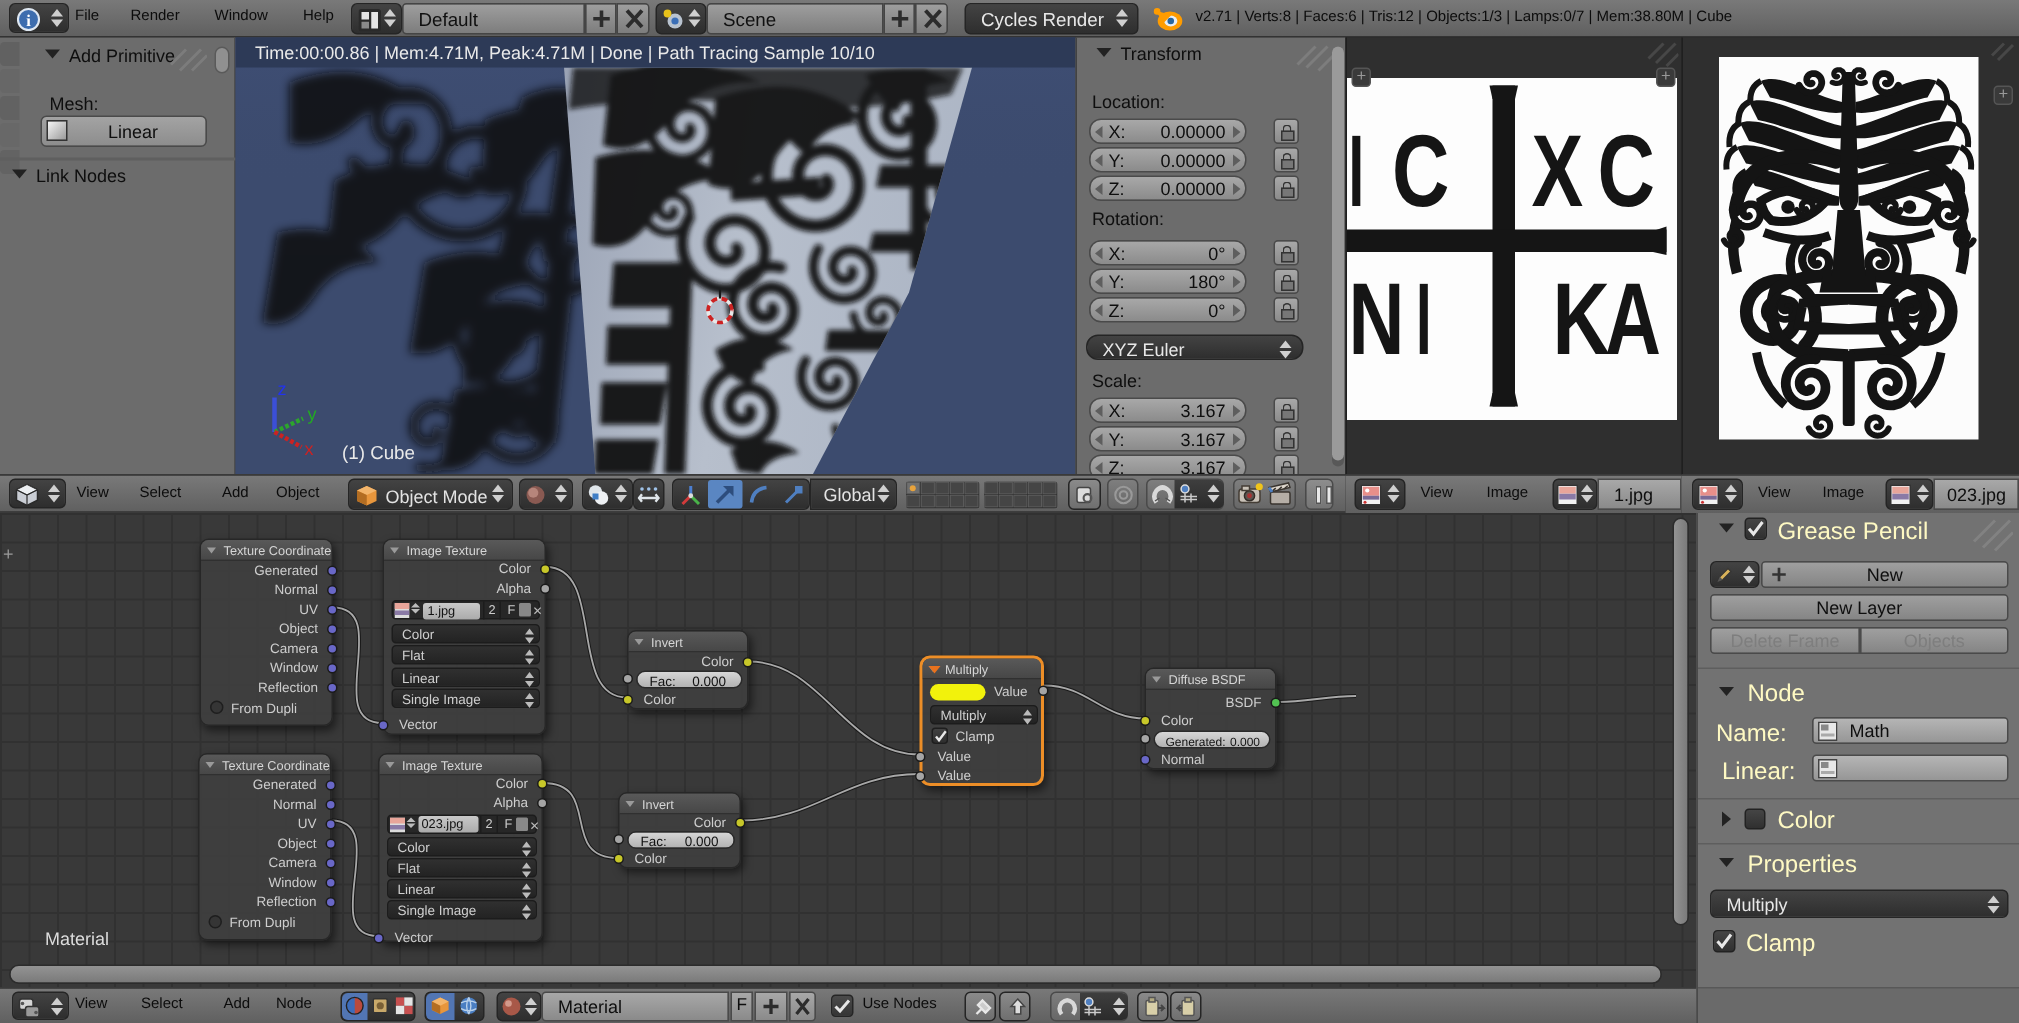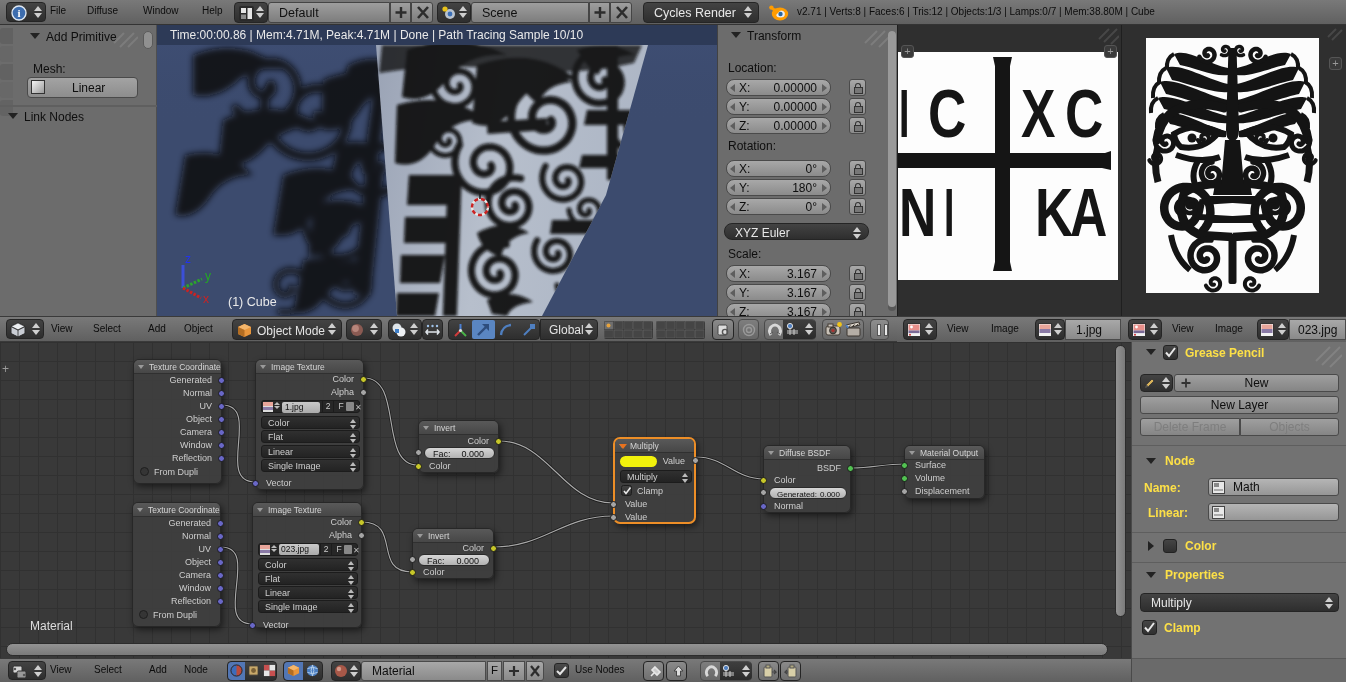--- a/index.html
+++ b/index.html
@@ -28,37 +28,37 @@
 .tfield .rar { position:absolute; right:3px; top:4px; border-top:4px solid transparent; border-bottom:4px solid transparent; border-left:5px solid #5e5e5e; }
 .lock { position:absolute; width:17px; height:17px; background:linear-gradient(#a8a8a8,#8b8b8b); border:1px solid #4a4a4a; border-radius:3px; }
 .lock:before { content:""; position:absolute; left:4px; top:7px; width:7px; height:5px; border:1px solid #333; background:#777; }
 .lock:after { content:""; position:absolute; left:5px; top:3px; width:4px; height:4px; border:1px solid #333; border-bottom:none; border-radius:3px 3px 0 0; }
 .node { position:absolute; background:rgba(62,62,62,0.97); border:1px solid #272727; border-radius:6px; box-shadow:2px 3px 6px rgba(0,0,0,0.5); }
 .nh { height:14px; background:linear-gradient(#595959,#474747); border-radius:5px 5px 0 0; border-bottom:1px solid #303030; color:#d6d6d6; font-size:8.5px; padding-left:15px; line-height:14px; position:relative; white-space:nowrap; overflow:hidden; }
 .nh:before { content:""; position:absolute; left:4px; top:5px; border-left:3.5px solid transparent; border-right:3.5px solid transparent; border-top:4.5px solid #9a9a9a; }
 .nr { position:absolute; font-size:9px; color:#cecece; white-space:nowrap; }
 .nrr { position:absolute; font-size:9px; color:#cecece; right:9px; white-space:nowrap; }
 .nfield { position:absolute; background:linear-gradient(#d6d6d6,#b2b2b2); border:1px solid #2a2a2a; border-radius:7px; font-size:9px; color:#111; }
-.npt { color:#fde047; font-size:12px; position:absolute;font-weight:bold; }
+.npt { color:#fef9c3; font-size:16px; position:absolute; }
 .nbtn { position:absolute; background:linear-gradient(#9f9f9f,#858585); border:1px solid #4a4a4a; border-radius:3px; color:#0e0e0e; font-size:12px; text-align:center; }
 </style>
 </head>
 <body>
 
 <div class="abs hdr" style="left:0;top:0;width:1346px;height:25px;border-bottom:1px solid #333;">
 
   <div class="abs darkbtn" style="left:6px;top:2px;width:40px;height:20px;">
     <svg class="abs" style="left:4px;top:2px" width="16" height="16" viewBox="0 0 16 16">
       <circle cx="8" cy="8" r="7" fill="#3d6dae" stroke="#dfe8f2" stroke-width="1.4"></circle>
       <text x="8" y="12" font-size="11" font-weight="bold" fill="#fff" text-anchor="middle" font-family="Liberation Serif">i</text>
     </svg>
     <div class="updown"></div>
   </div>
   <div class="abs menu" style="left:50px;top:5px;">File</div>
-  <div class="abs menu" style="left:87px;top:5px;">Diffuse</div>
+  <div class="abs menu" style="left:87px;top:5px;">Render</div>
   <div class="abs menu" style="left:143px;top:5px;">Window</div>
   <div class="abs menu" style="left:202px;top:5px;">Help</div>
 
   <div class="abs darkbtn" style="left:234px;top:2px;width:34px;height:21px;">
     <svg class="abs" style="left:4px;top:3px" width="15" height="15" viewBox="0 0 15 15">
       <rect x="0" y="0" width="15" height="15" rx="2" fill="#2a2a2a"></rect>
       <rect x="2" y="2" width="5" height="5" fill="#e5e5e5"></rect>
       <rect x="8.5" y="2" width="4.5" height="11" fill="#e5e5e5"></rect>
       <rect x="2" y="8.5" width="5" height="4.5" fill="#8a8a8a"></rect>
     </svg>
@@ -765,29 +765,20 @@
       <div class="sock" style="background:#c7c729;left:-4px;top:31px;"></div>
     <div class="nfield" style="left:5px;top:41px;width:78px;height:12px;font-size:8px;">
         <span style="position:absolute;left:7px;top:1.5px;">Generated:</span>
         <span style="position:absolute;right:6px;top:1.5px;">0.000</span>
       </div>
     <div class="sock" style="background:#a5a5a5;left:-4px;top:43px;"></div>
     <div class="nr" style="left:10px;top:55px;">Normal</div>
       <div class="sock" style="background:#6967c7;left:-4px;top:57px;"></div>
   </div>
 
-  <div class="node" style="left:904px;top:103px;width:81px;height:54px;">
-    <div class="nh">Material Output</div>
-    <div class="nr" style="left:10px;top:14px;">Surface</div>
-      <div class="sock" style="background:#52c252;left:-4px;top:16px;"></div>
-    <div class="nr" style="left:10px;top:27px;">Volume</div>
-      <div class="sock" style="background:#52c252;left:-4px;top:29px;"></div>
-    <div class="nr" style="left:10px;top:40px;">Displacement</div>
-      <div class="sock" style="background:#a5a5a5;left:-4px;top:42px;"></div>
-  </div>
 
   <div class="abs" style="left:30px;top:277px;color:#dcdcdc;font-size:12px;">Material</div>
   <div class="abs" style="left:2px;top:20px;color:#9a9a9a;font-size:12px;">+</div>
 
   <div class="abs" style="left:6px;top:301px;width:1102px;height:13px;background:linear-gradient(#939393,#7a7a7a);border:1px solid #2c2c2c;border-radius:7px;"></div>
   <div class="abs" style="left:1115px;top:3px;width:11px;height:272px;background:linear-gradient(90deg,#939393,#7a7a7a);border:1px solid #2c2c2c;border-radius:6px;"></div>
 </div>
 
 <div class="abs hdr" style="left:0;top:658px;width:1131px;height:24px;border-top:1px solid #3a3a3a;" id="nodehdr">
   <div class="abs darkbtn" style="left:8px;top:2px;width:38px;height:19px;">

